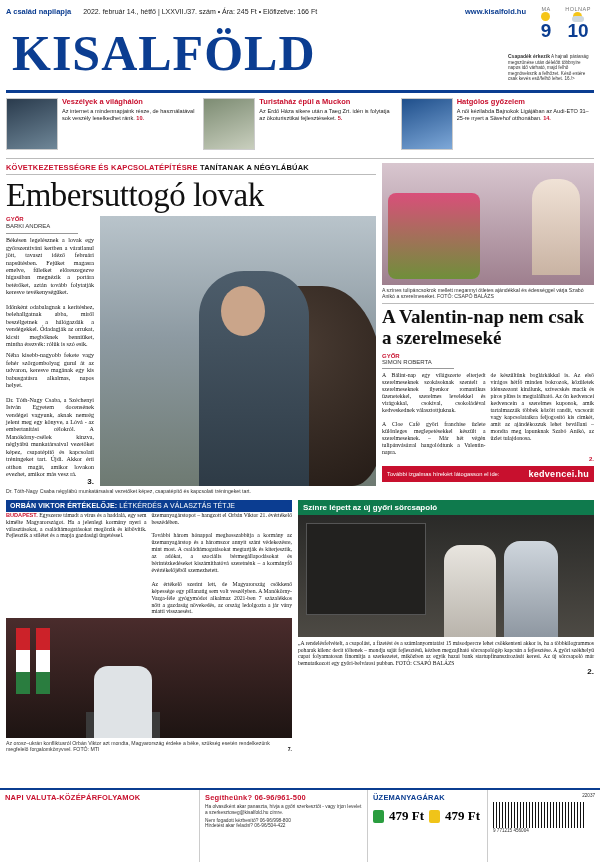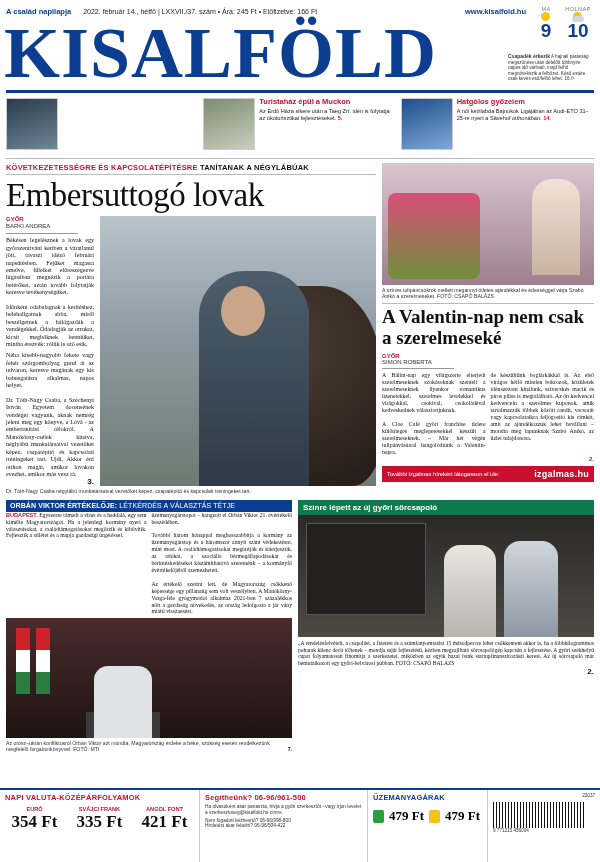--- a/index.html
+++ b/index.html
@@ -42,24 +42,24 @@
     position:absolute; right:6px; top:50px; width:86px;
     font-family:"Liberation Sans", sans-serif;
     font-size:4.6px; line-height:5.6px; color:#333;
   }
   .weather-note b { font-size:5px; }
 
   
   .masthead {
     font-family:"Liberation Serif", serif;
     font-weight:bold;
-    font-size:72px;
+    font-size:50px;
     letter-spacing:1px;
     color:#0b3d91;
-    padding-left:4px;
+    padding-left:12px;
     line-height:66px;
     margin-top:2px;
   }
   .rule-blue { height:2.5px; background:#0b3d91; margin:4px 6px 0 6px;}
 
   
   .promos {
     display:flex; margin:5px 6px 0 6px; gap:4px;
     height:56px;
   }
@@ -212,20 +212,25 @@
     <b>Csapadék érkezik</b>
     <span>A hajnali párásság megszűnése után délelőtt többnyire napos idő várható, majd felhő megnövekszik a felhőzet. Késő estére csak kevés eső/felhő lehet. 16./&gt;</span>
   </div>
 
   <div class="masthead">KISALFÖLD</div>
   <div class="rule-blue"></div>
 
   <div class="promos">
     <div class="promo p1">
       <div class="thumb"></div>
+      <div class="txt">
+        <h4>Veszélyek a világhálón</h4>
+        <p><span>Az internet a mindennapjaink része, de használatával sok veszély leselkedhet ránk.</span>
+           <b>10.</b></p>
+      </div>
     </div>
     <div class="promo p2">
       <div class="thumb"></div>
       <div class="txt">
         <h4>Turistaház épül a Muckon</h4>
         <p><span>Az Erdő Háza sikere után a Taeg Zrt. idén is folytatja az ökoturisztikai fejlesztéseket.</span>
            <b>5.</b></p>
       </div>
     </div>
     <div class="promo p3">
@@ -286,21 +291,21 @@
       <div class="hr-short"></div>
       <div class="rcols">
         <div class="rcol" style="white-space:pre-line;">A Bálint-nap egy világszerte elterjedt szerelmeseknek szokásoknak szentelt a szerelmeseknek ilyenkor romantikus üzenetekkel, szerelmes levelekkel és virágokkal, csokival, csokoládéval kedveskednek választottjuknak.
 
 A Cloe Café győri franchise üzlete különleges meglepetésekkel készült a szerelmeseknek. – Már hét végén tulipánvásárral hangolódtunk a Valentin-napra.</div>
         <div class="rcol" style="white-space:pre-line;">de készültünk boglárkákkal is. Az első virágos hétfő minden bokrozok, közületek idénszezont kínálunk, szívecskés macik és piros plüss is megtalálható. Az ön kedvencei kedvencein a szerelmes kuponok, amik tartalmazzák többek között randit, vacsorát vagy kapcsolataikra feljogosító kis címkét, amit az ajándékozzuk lehet bevállani – mondta meg lapunknak Szabó Anikó, az üzlet tulajdonosa.</div>
       </div>
       <div class="more">2.</div>
       <div class="redbar">
         <span>További izgalmas hírekért látogasson el ide:</span>
-        <span class="logo">izgalmas.hu</span>
+        <span class="logo">kedvencei.hu</span>
       </div>
     </div>
   </div>
 
   <div class="lower">
 
     <div class="low-left">
       <div class="bluebar">
         <span>ORBÁN VIKTOR ÉRTÉKELŐJE:</span>
         <span class="thin">LÉTKÉRDÉS A VÁLASZTÁS TÉTJE</span>
@@ -339,34 +344,20 @@
         <div class="quote">„A rendelésfelvételt, a csapolást, a fizetést és a számlanyomtatást 15 másodpercre lehet csökkenteni akkor is, ha a többkilogrammos poharak kilenc decit töltenek – mondja saját fejlesztésű, kézben megzajlható sörcsapológép kapcsán a fejlesztése. A győri székhelyű cupat folyamatosan finomítja a szerkezetet, miközben az egyik hazai bank startupfinanszírozását keresi. Az új sörcsapoló már bemutatkozott egy győri-belvárosi pubban. FOTÓ: CSAPÓ BALÁZS</div>
       </div>
       <div class="pagenum">2.</div>
     </div>
   </div>
 
   <div class="footer">
     <div class="footgrid">
       <div class="fx f1">
         <div class="ftitle">NAPI VALUTA-KÖZÉPÁRFOLYAMOK</div>
-        <div class="cur">
-          <div>
-            <div class="cname">EURÓ</div>
-            <div class="cval">354 Ft</div>
-          </div>
-          <div>
-            <div class="cname">SVÁJCI FRANK</div>
-            <div class="cval">335 Ft</div>
-          </div>
-          <div>
-            <div class="cname">ANGOL FONT</div>
-            <div class="cval">421 Ft</div>
-          </div>
-        </div>
       </div>
 
       <div class="fx f2">
         <div class="ftitle">Segítheünk? 06-96/961-500</div>
         <div class="fsmall">Ha olvasóként akar panaszta, hívja a győri szerkesztőt - vagy írjon levelet a szerkesztoseg@kisalfold.hu címre.</div>
         <div class="fsmall" style="white-space:pre-line;">Nem fogadott kézbesítő? 06-96/998-800
 Hirdetést akar feladni? 06-96/504-422</div>
       </div>
 
       <div class="fx f3">

